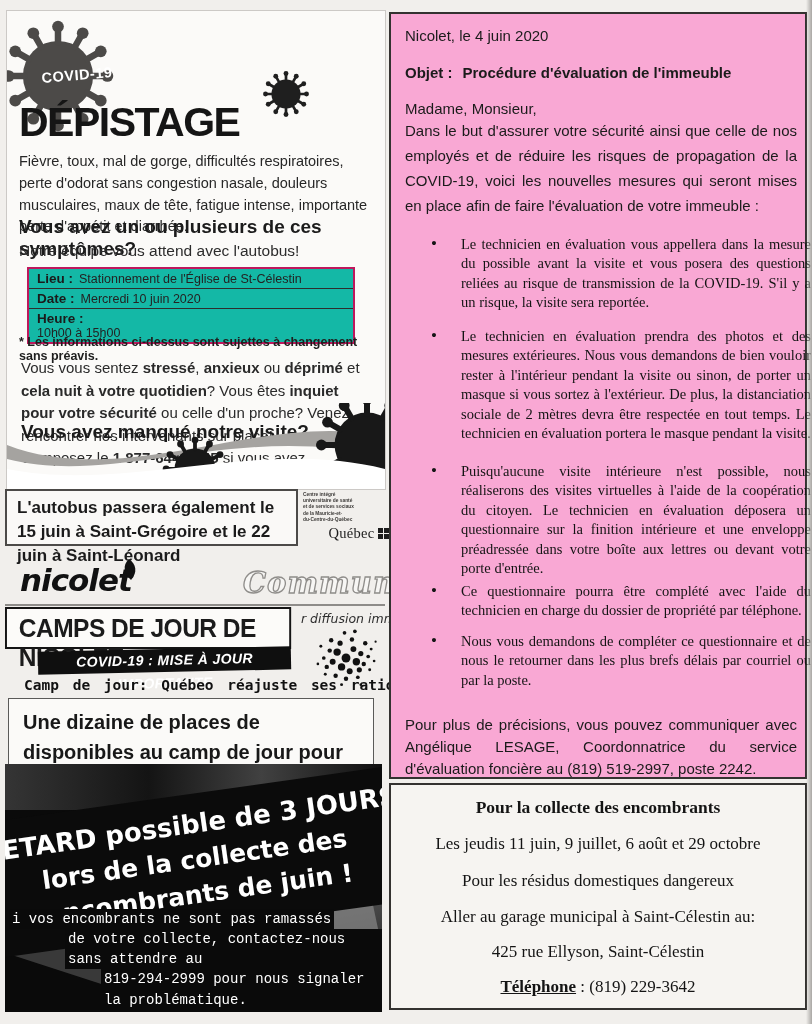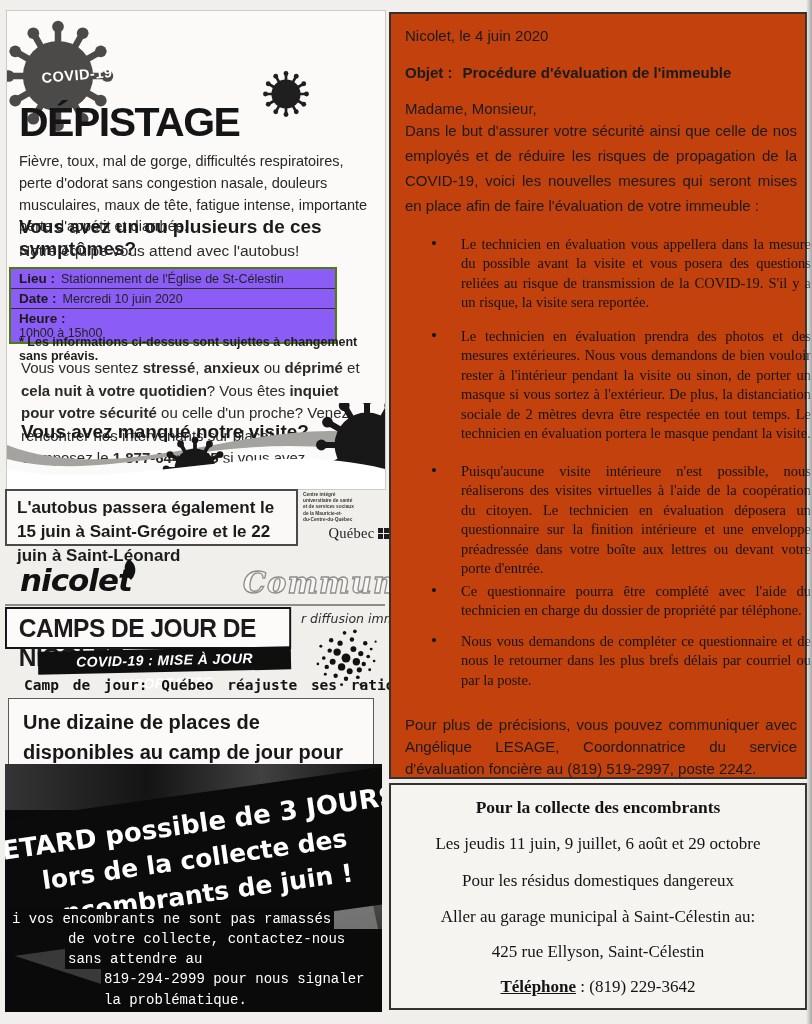--- a/index.html
+++ b/index.html
@@ -11,21 +11,21 @@
 
   
   .flyer{left:6px;top:10px;width:378px;height:478px;background:#fbfaf8;
          border:1px solid #ccc9c6;overflow:hidden;}
   .badge-label{left:24px;top:56px;width:92px;text-align:center;color:#fff;
          font-weight:bold;font-size:14.5px;letter-spacing:.5px;transform:rotate(-5deg);}
   .flyer-title{left:12px;top:88px;font-size:41px;font-weight:800;letter-spacing:-1.5px;color:#151515;}
   .symptoms{left:12px;top:140px;width:354px;font-size:14.5px;line-height:1.5;color:#272727;}
   .q-head{left:12px;top:205px;font-size:19px;font-weight:800;}
   .q-sub{left:12px;top:231px;font-size:15.5px;color:#2c2c2c;}
-  .sched{left:2px;top:256px;width:324px;border:2px solid #4d7c0f;background:#8b5cf6;}
+  .sched{left:20px;top:256px;width:324px;border:2px solid #be185d;background:#14b8a6;}
   .sched .row{display:flex;align-items:baseline;padding:2px 8px;border-bottom:1.5px solid #2e2e2e;}
   .sched .row:last-child{border-bottom:none;flex-direction:column;}
   .sched .lab{font-weight:bold;font-size:13.5px;margin-right:6px;white-space:nowrap;}
   .sched .val{font-size:12.5px;color:#232323;}
   .disclaimer{left:12px;top:324px;font-size:12.5px;font-weight:bold;color:#1e1e1e;}
   .support{left:14px;top:346px;width:350px;font-size:15px;line-height:1.5;color:#2a2a2a;}
   .m-head{left:14px;top:410px;font-size:19px;font-weight:700;}
   .m-text{left:14px;top:436px;width:302px;font-size:15px;line-height:1.5;color:#2a2a2a;}
   .waves{left:0;top:392px;}
 
@@ -75,21 +75,21 @@
            background:#0b0b0b;padding:12px 0 18px;text-align:center;color:#fff;
            font-family:"DejaVu Sans",sans-serif;font-weight:bold;line-height:1.4;}
   .retard .l1{font-size:26px;} .retard .l2{font-size:25px;} .retard .l3{font-size:25px;}
   .photo-footer{position:absolute;left:4px;bottom:2px;color:#fff;font-family:Liberation Mono, monospace;
            font-size:14px;line-height:1.45;z-index:3;}
   .photo-footer div{background:#0a0a0a;display:inline-block;padding:0 3px;}
   .photo-footer .f2{margin-left:56px;} .photo-footer .f3{margin-left:92px;}
 
   
   .letter{left:389px;top:12px;width:418px;height:767px;border:2px solid #343230;
-           background:#c2410c;box-sizing:border-box;}
+           background:#f9a8d4;box-sizing:border-box;}
   .letter .date{position:absolute;left:14px;top:13px;font-size:15px;}
   .letter .objet{position:absolute;left:14px;top:50px;font-size:15px;font-weight:bold;}
   .letter .objet .subj{margin-left:10px;}
   .letter .salut{position:absolute;left:14px;top:86px;font-size:15px;}
   .letter .intro{position:absolute;left:14px;top:104px;width:392px;font-size:15px;line-height:25px;
            text-align:justify;text-align-last:left;}
   .bullet{position:absolute;margin-left:70px;width:350px;font-family:"Liberation Serif",serif;
            font-size:14.5px;line-height:19.4px;text-align:justify;text-align-last:left;color:#141414;}
   .bullet::before{content:"\2022";position:absolute;left:-30px;top:-1px;font-size:17px;}
   .b1{top:221px;} .b2{top:313px;} .b3{top:448px;} .b4{top:568px;} .b5{top:618px;}

